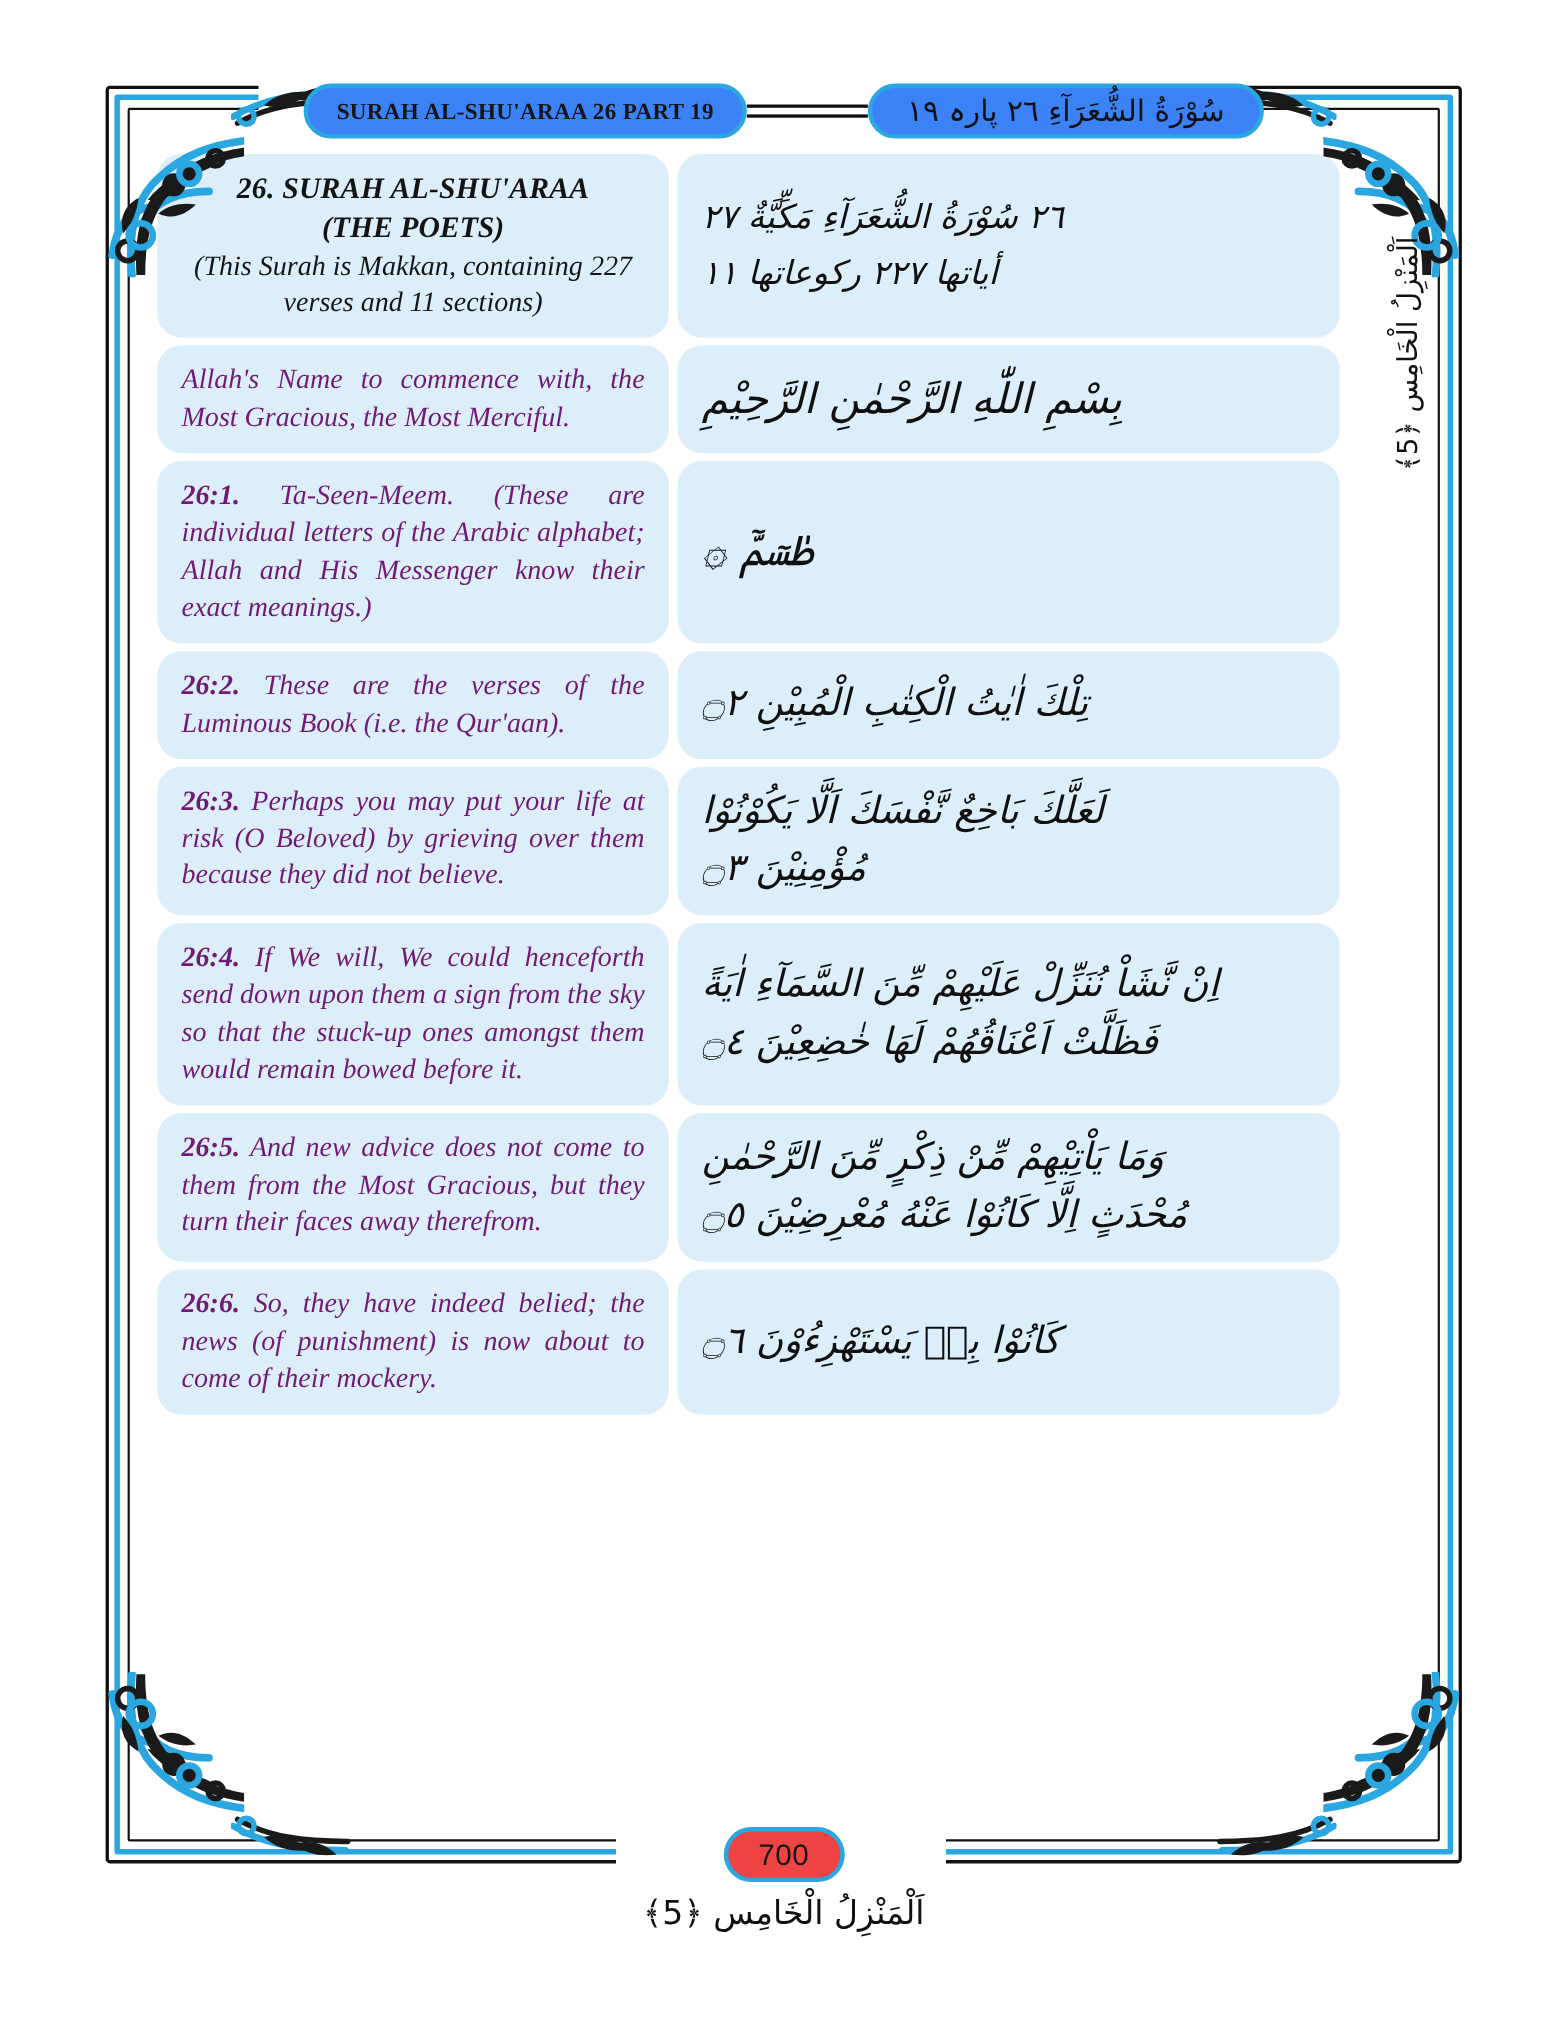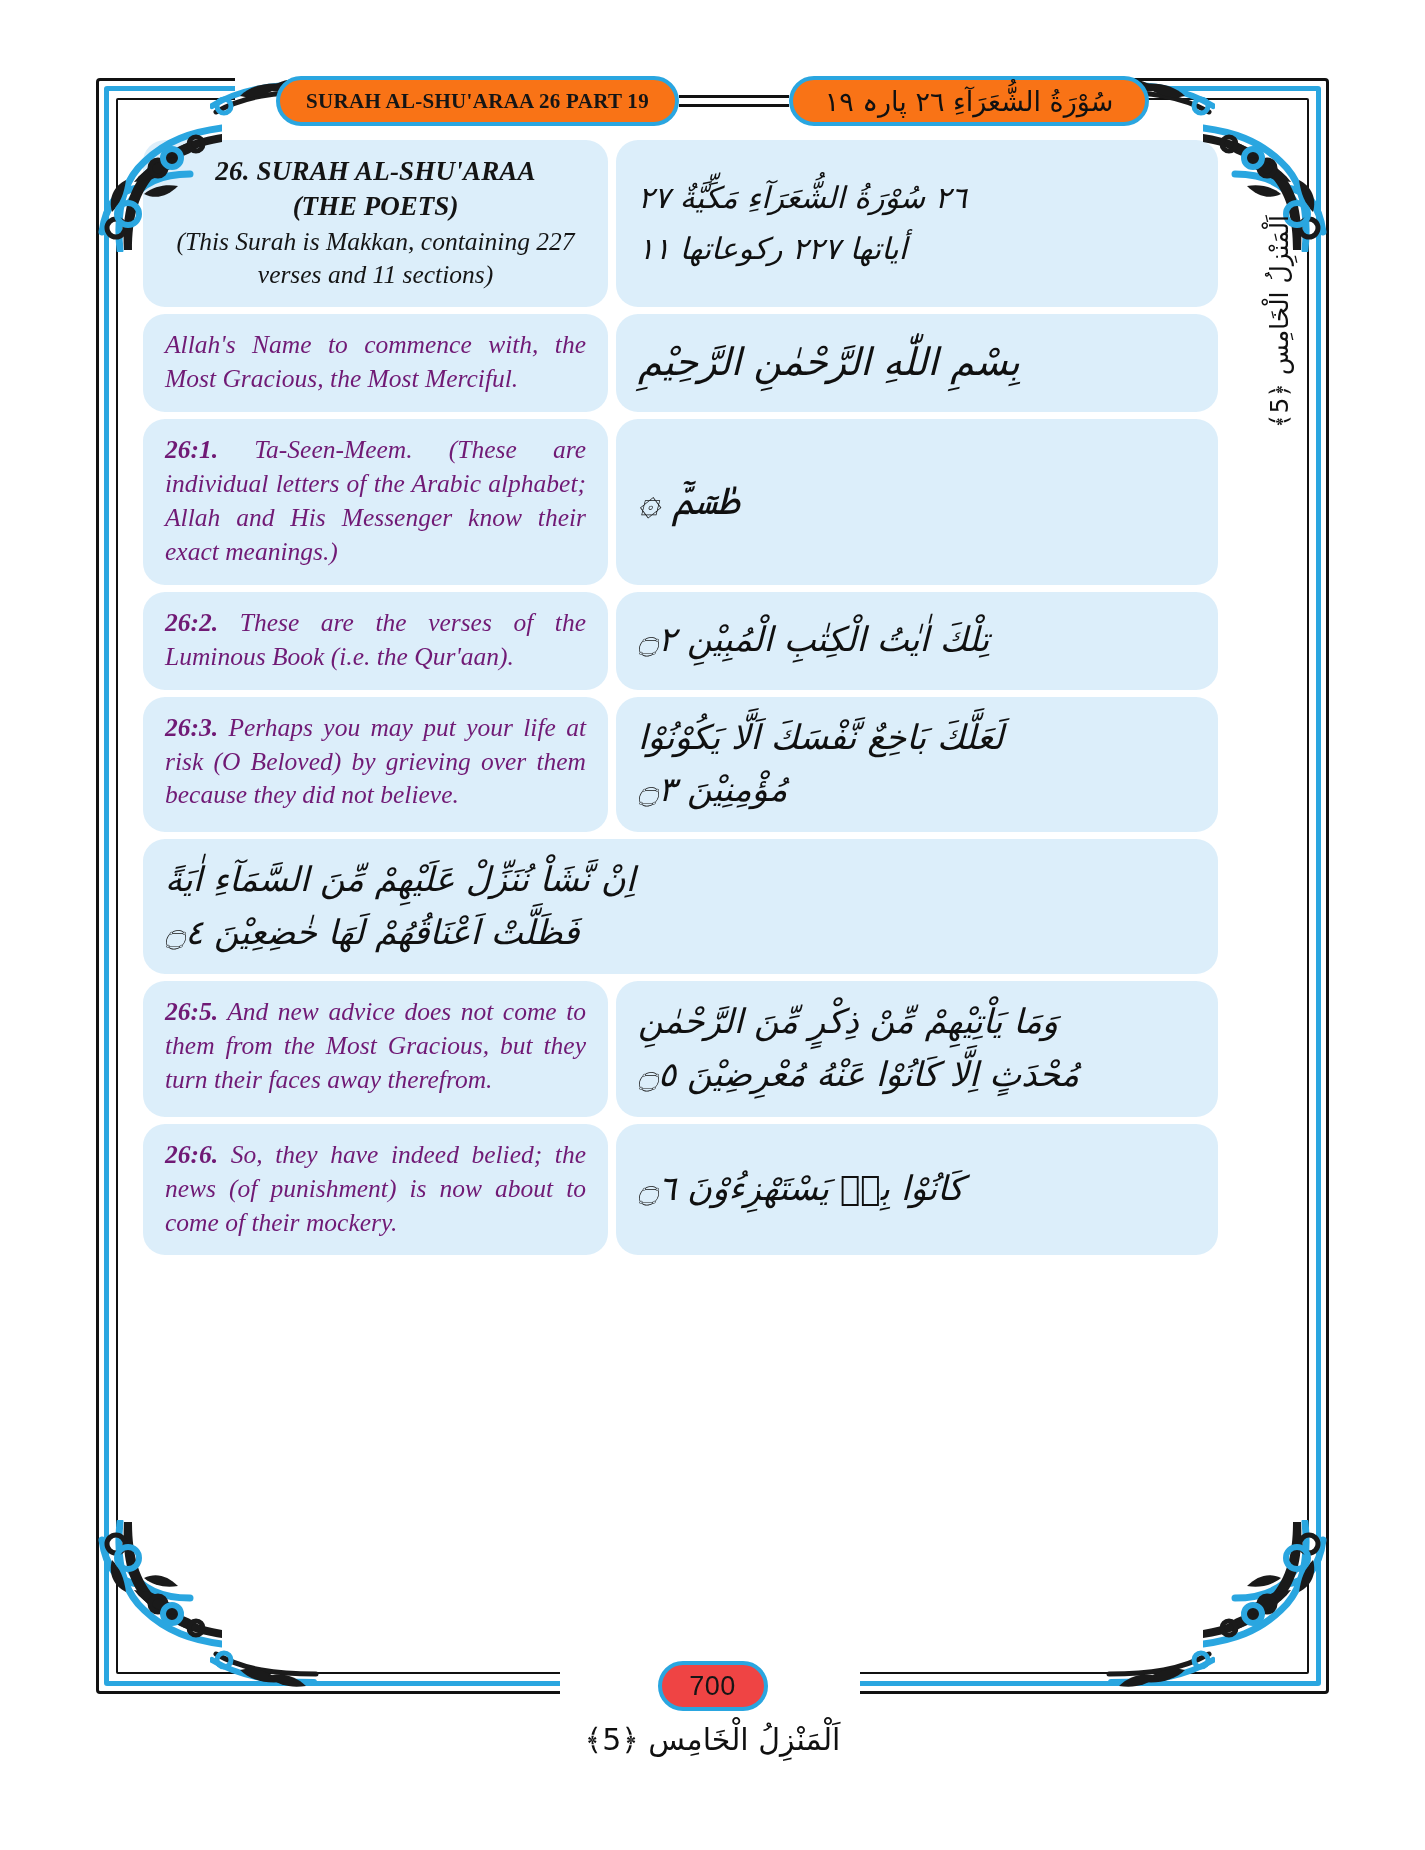--- a/index.html
+++ b/index.html
@@ -75,21 +75,21 @@
   .header-row {
     position: absolute;
     left: 116px; top: 72px;
     width: 1193px; height: 58px;
     z-index: 10;
     display: flex;
     align-items: center;
     justify-content: center;
   }
   .cartouche {
-    background: #f97316;
+    background: #3b82f6;
     border: 4px solid #2AA6E0;
     border-radius: 30px;
     height: 50px;
     display: flex;
     align-items: center;
     justify-content: center;
     padding: 0 26px;
     position: relative;
     z-index: 11;
   }
@@ -499,20 +499,23 @@
       <div class="cell-en">
         <div class="en-text"><span class="vnum">26:3.</span> <span>Perhaps you may put your life at risk (O Beloved) by grieving over them because they did not believe.</span></div>
       </div>
       <div class="cell-ar">
         <div class="ar-line">لَعَلَّكَ بَاخِعٌ نَّفْسَكَ اَلَّا یَكُوْنُوْا</div>
         <div class="ar-line">مُؤْمِنِیْنَ ۝٣</div>
       </div>
     </div>
 
     <div class="row">
+      <div class="cell-en">
+        <div class="en-text"><span class="vnum">26:4.</span> <span>If We will, We could henceforth send down upon them a sign from the sky so that the stuck-up ones amongst them would remain bowed before it.</span></div>
+      </div>
       <div class="cell-ar">
         <div class="ar-line">اِنْ نَّشَاْ نُنَزِّلْ عَلَیْهِمْ مِّنَ السَّمَآءِ اٰیَةً</div>
         <div class="ar-line">فَظَلَّتْ اَعْنَاقُهُمْ لَهَا خٰضِعِیْنَ ۝٤</div>
       </div>
     </div>
 
     <div class="row">
       <div class="cell-en">
         <div class="en-text"><span class="vnum">26:5.</span> <span>And new advice does not come to them from the Most Gracious, but they turn their faces away therefrom.</span></div>
       </div>

